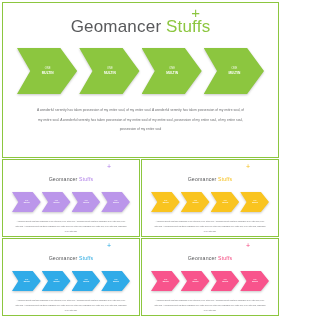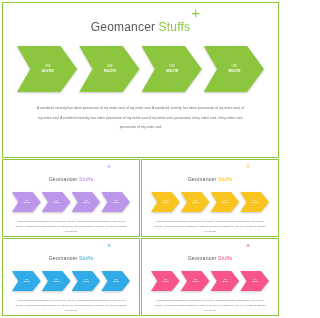--- a/index.html
+++ b/index.html
@@ -47,21 +47,21 @@
     position:relative;
   }
   .hero .title-wrap{padding-top:14px;}
   .mini .title-wrap{padding-top:7px;}
 
   .title{
     display:inline-block;
     letter-spacing:.2px;
     white-space:nowrap;
   }
-  .hero .title{font-size:12px;}
+  .hero .title{font-size:17px;}
   .mini .title{font-size:5.2px;}
   .t-dark{color:#58595b;}
   .t-accent{margin-left:.28em;}
 
   .plus{
     position:absolute;
     font-weight:300;
     line-height:1;
     user-select:none;
   }

